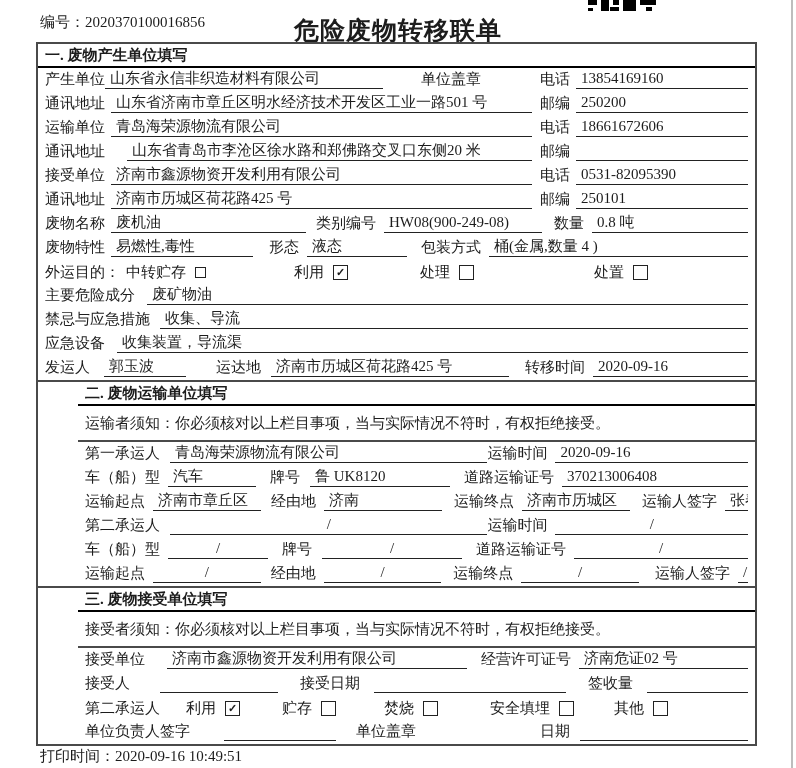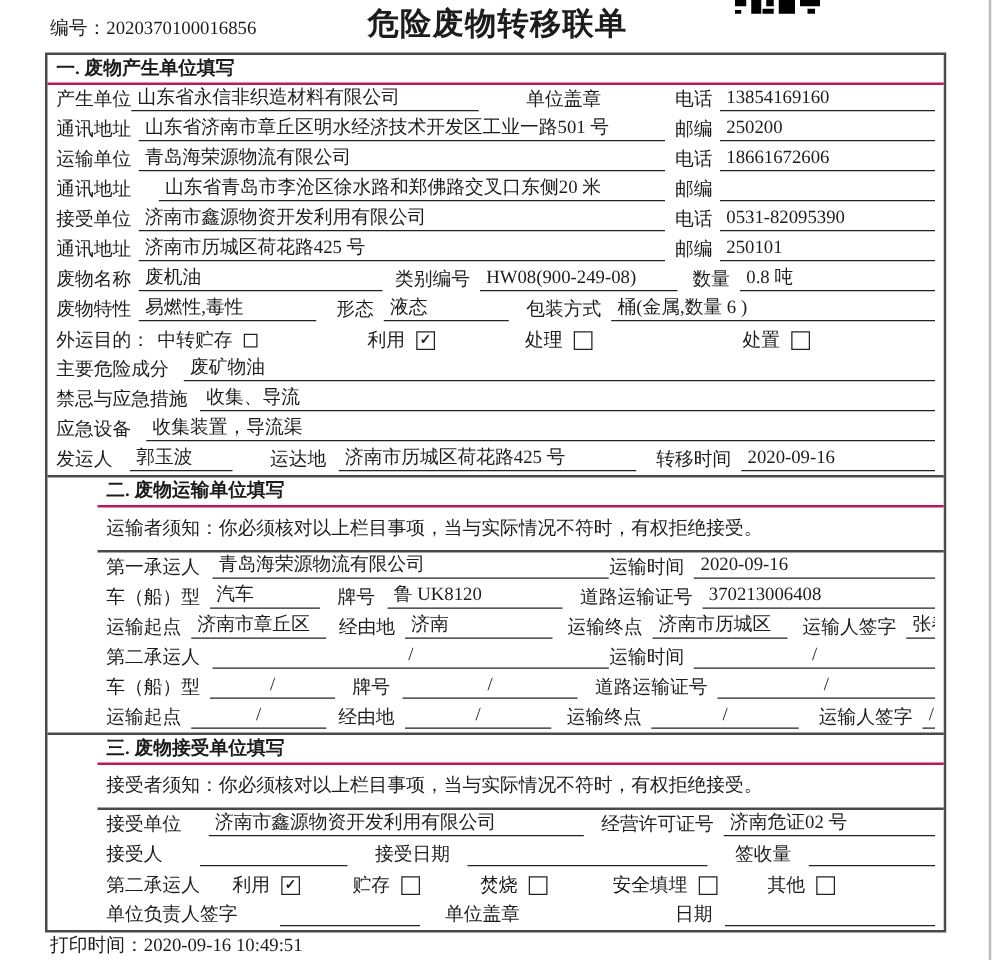--- a/index.html
+++ b/index.html
@@ -4,26 +4,26 @@
 <style>
   html,body{margin:0;padding:0;}
   body{
     width:796px;height:768px;background:#ffffff;position:relative;overflow:hidden;
     font-family:"Liberation Serif","DejaVu Serif",serif;color:#1c1c1c;font-size:15px;
   }
   .page-edge{position:absolute;top:0;left:791px;width:2px;height:768px;background:#bdbdbd;}
   
   .hdr{position:relative;height:42px;border-radius:14px;}
   .serial{position:absolute;left:40px;top:13px;font-size:15px;white-space:nowrap;}
-  .doc-title{position:absolute;left:0;right:0;top:2px;text-align:center;font-size:25px;font-weight:bold;letter-spacing:1px;}
+  .doc-title{position:absolute;left:0;right:0;top:14px;text-align:center;font-size:25px;font-weight:bold;letter-spacing:1px;}
   .qr{position:absolute;left:588px;top:0;}
   
   .form{position:absolute;left:36px;top:42px;width:721px;border:2px solid #4a4a4a;background:#fff;box-sizing:border-box;}
   .sec+.sec{border-top:2px solid #4a4a4a;padding-left:40px;}
-  .sec-h{font-weight:bold;font-size:15px;height:22px;line-height:22px;padding:0 7px;border-bottom:2px solid #be185d;}
+  .sec-h{font-weight:bold;font-size:15px;height:22px;line-height:22px;padding:0 7px;border-bottom:2px solid #000000;}
   .notice{height:34px;line-height:34px;padding:0 7px;border-bottom:2px solid #4a4a4a;white-space:nowrap;}
   .row{display:flex;align-items:flex-end;height:24px;padding:0 7px 3px 7px;white-space:nowrap;box-sizing:border-box;}
   .row.opts{align-items:center;padding-bottom:0;}
   .lb{flex:none;}
   .u{border-bottom:1px solid #222;padding:0 5px;min-height:19px;line-height:19px;box-sizing:border-box;overflow:hidden;}
   .u.fill{flex:1;}
   .cb{display:inline-block;width:13px;height:13px;border:1.5px solid #222;text-align:center;line-height:12px;font-size:11px;font-weight:bold;box-sizing:content-box;flex:none;}
   .cb.small{width:9px;height:9px;line-height:9px;font-size:8px;}
   .ft{position:absolute;left:40px;top:747px;font-size:15px;white-space:nowrap;}
 </style>
@@ -105,21 +105,21 @@
       <span class="lb" style="margin-left:12px">数量</span>
       <span class="u fill" style="margin-left:8px">0.8 吨</span>
     </div>
 
     <div class="row">
       <span class="lb">废物特性</span>
       <span class="u" style="width:142px;margin-left:6px">易燃性,毒性</span>
       <span class="lb" style="margin-left:16px">形态</span>
       <span class="u" style="width:100px;margin-left:8px">液态</span>
       <span class="lb" style="margin-left:14px">包装方式</span>
-      <span class="u fill" style="margin-left:8px">桶(金属,数量  6 )</span>
+      <span class="u fill" style="margin-left:8px">桶(金属,数量  4 )</span>
     </div>
 
     <div class="row opts">
       <span class="lb">外运目的：</span>
       <span class="lb" style="margin-left:6px">中转贮存</span>
       <span class="cb small" style="margin-left:9px"></span>
       <span class="lb" style="margin-left:88px">利用</span>
       <span class="cb" style="margin-left:9px">✓</span>
       <span class="lb" style="margin-left:72px">处理</span>
       <span class="cb" style="margin-left:9px"></span>

